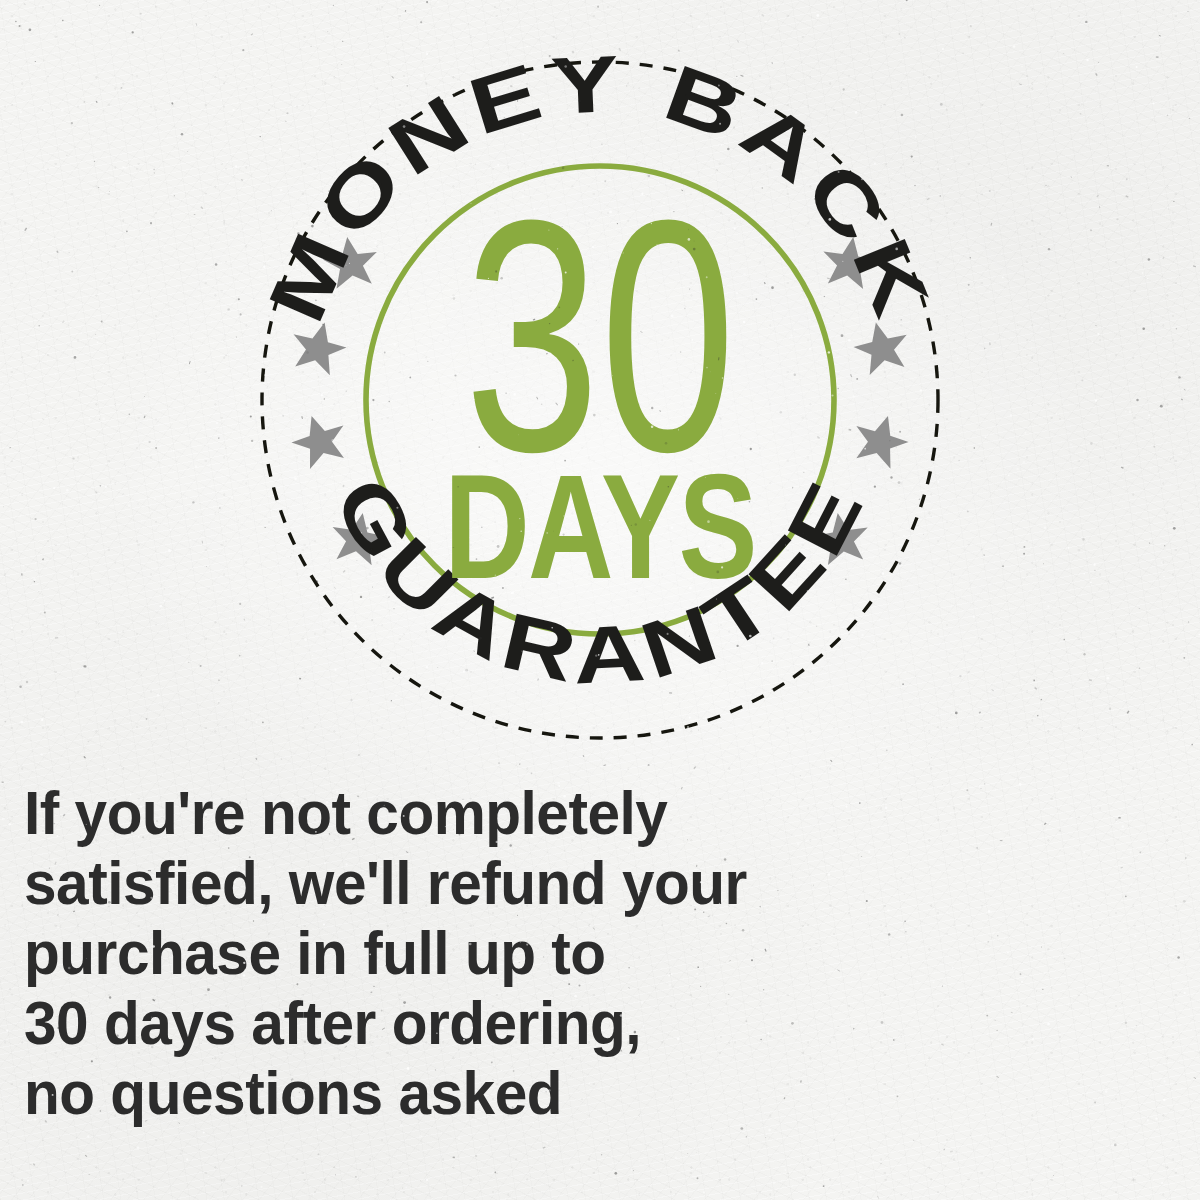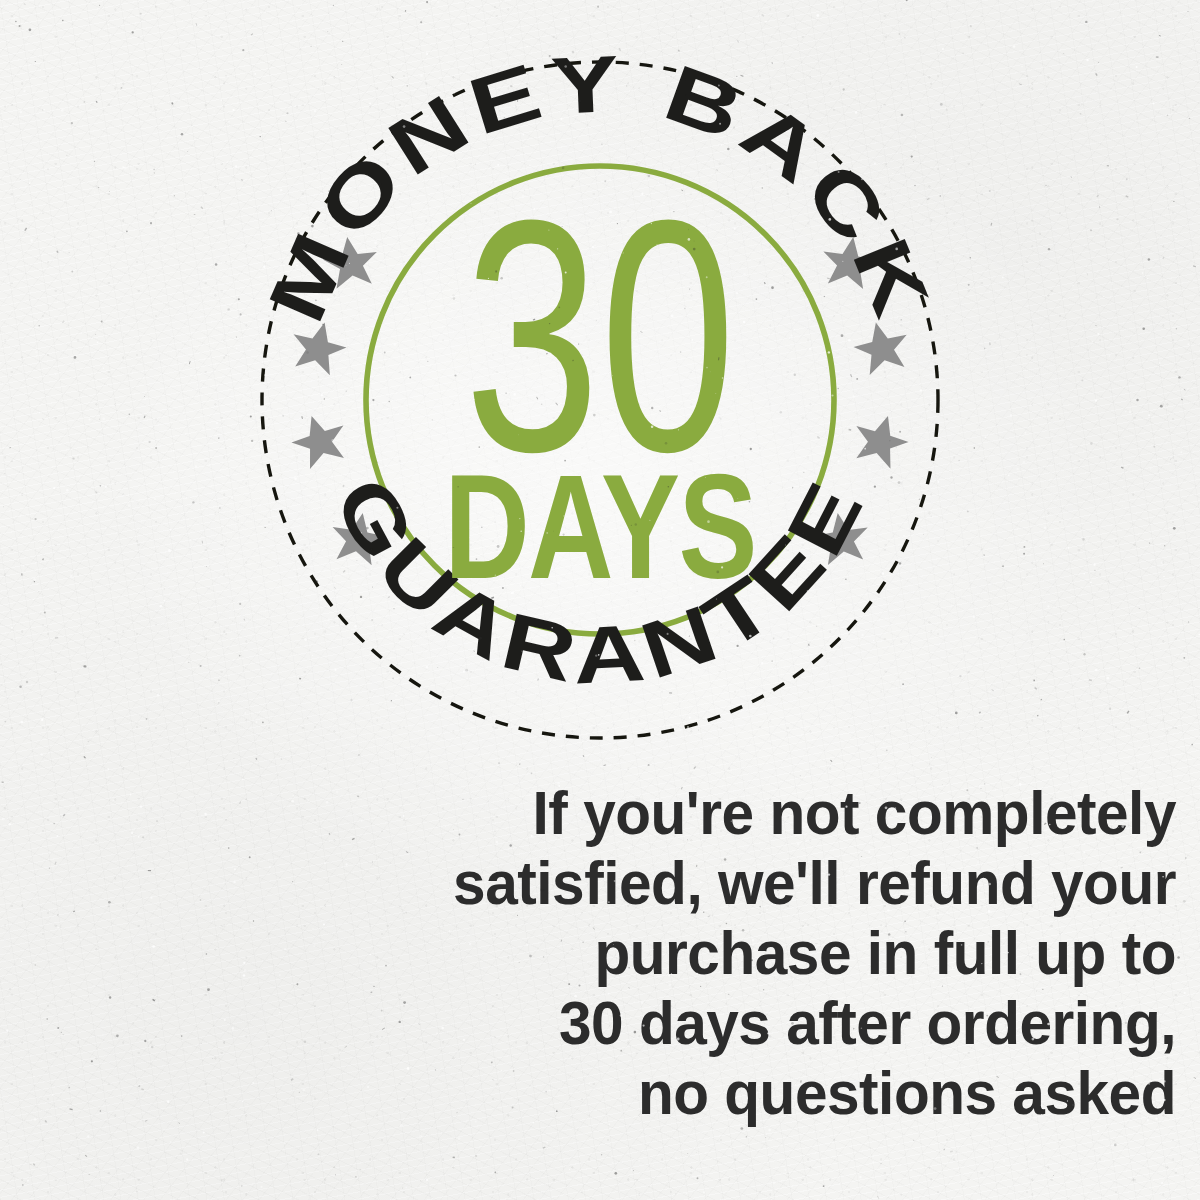--- a/index.html
+++ b/index.html
@@ -68,21 +68,21 @@
     height: 760px;
   }
   #badge svg { display: block; }
 
   
   #promise {
     position: absolute;
     left: 0;
     top: 778px;
     width: 1200px;
-    text-align: right;
+    text-align: left;
     color: #2c2c2c;
   }
   #promise .ln {
     display: block;
     font-family: "Liberation Sans", sans-serif;
     font-weight: 700;
     font-size: 61px;
     line-height: 70px;
     letter-spacing: -0.5px;
     transform: scaleX(.96);

